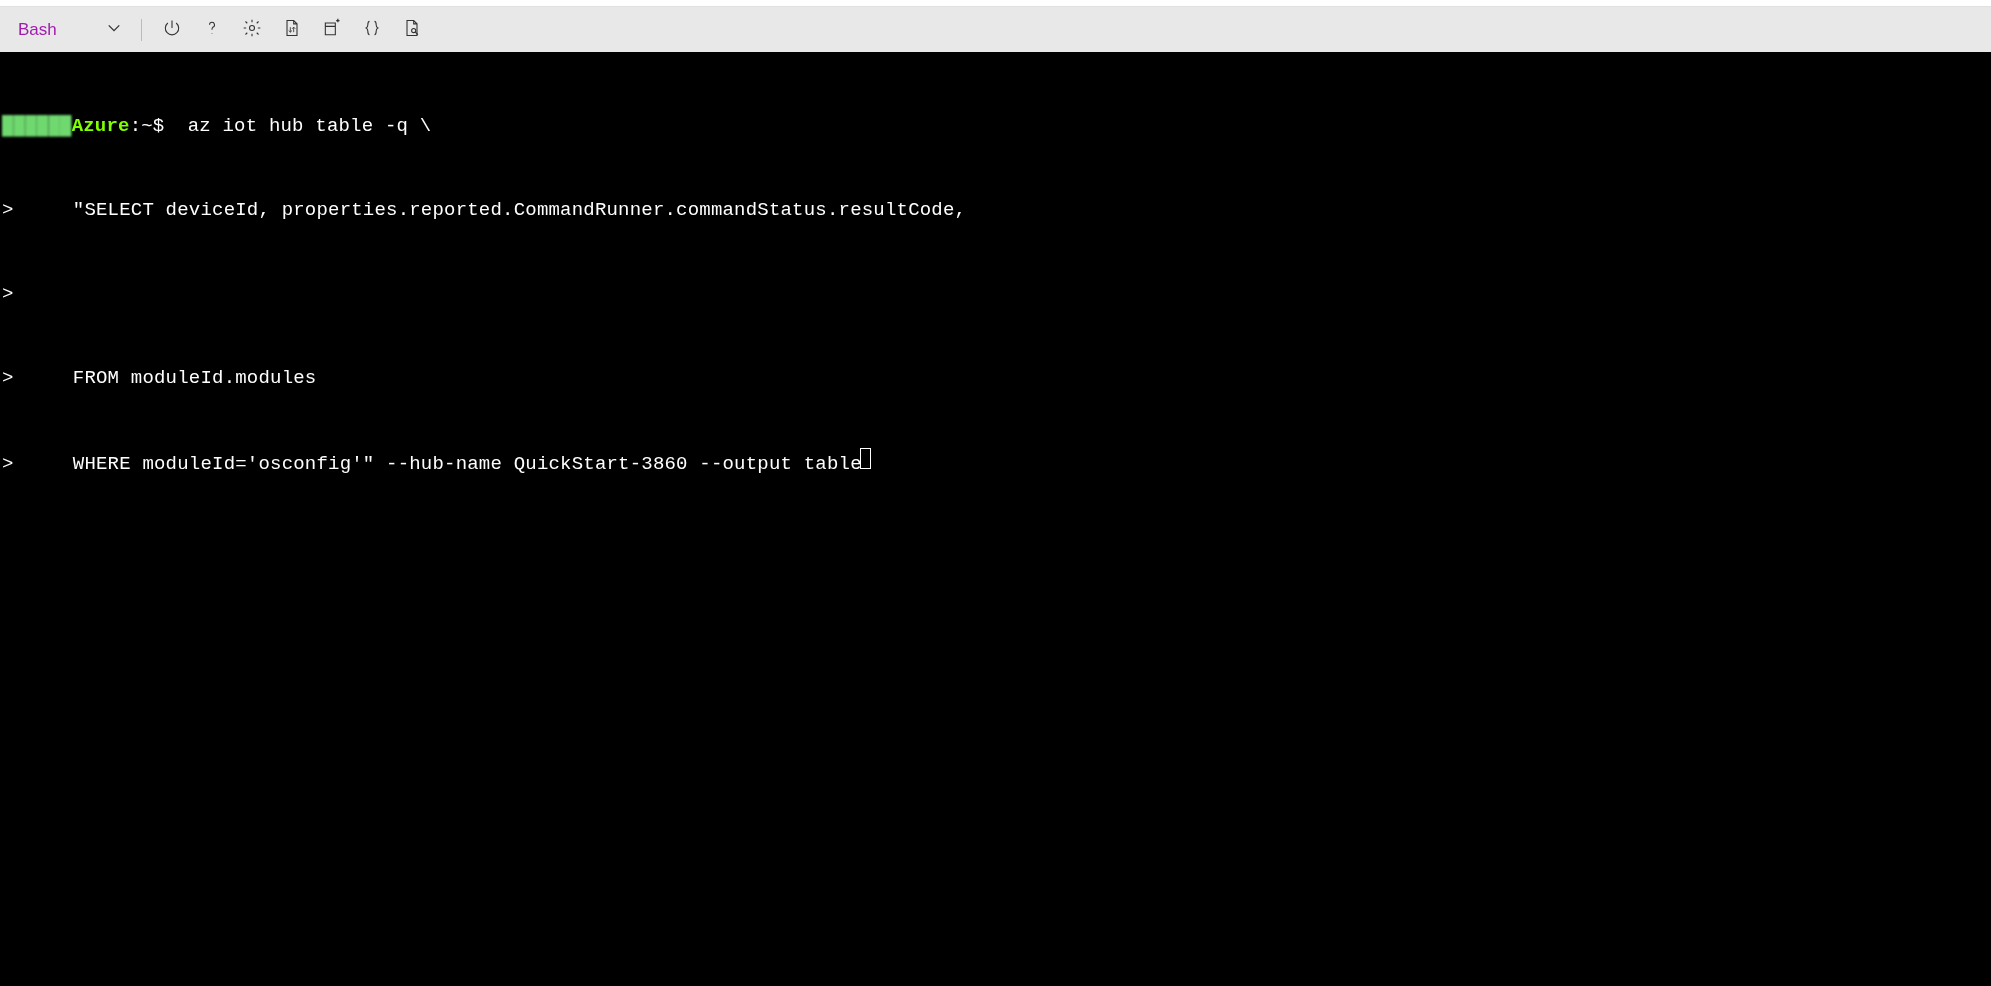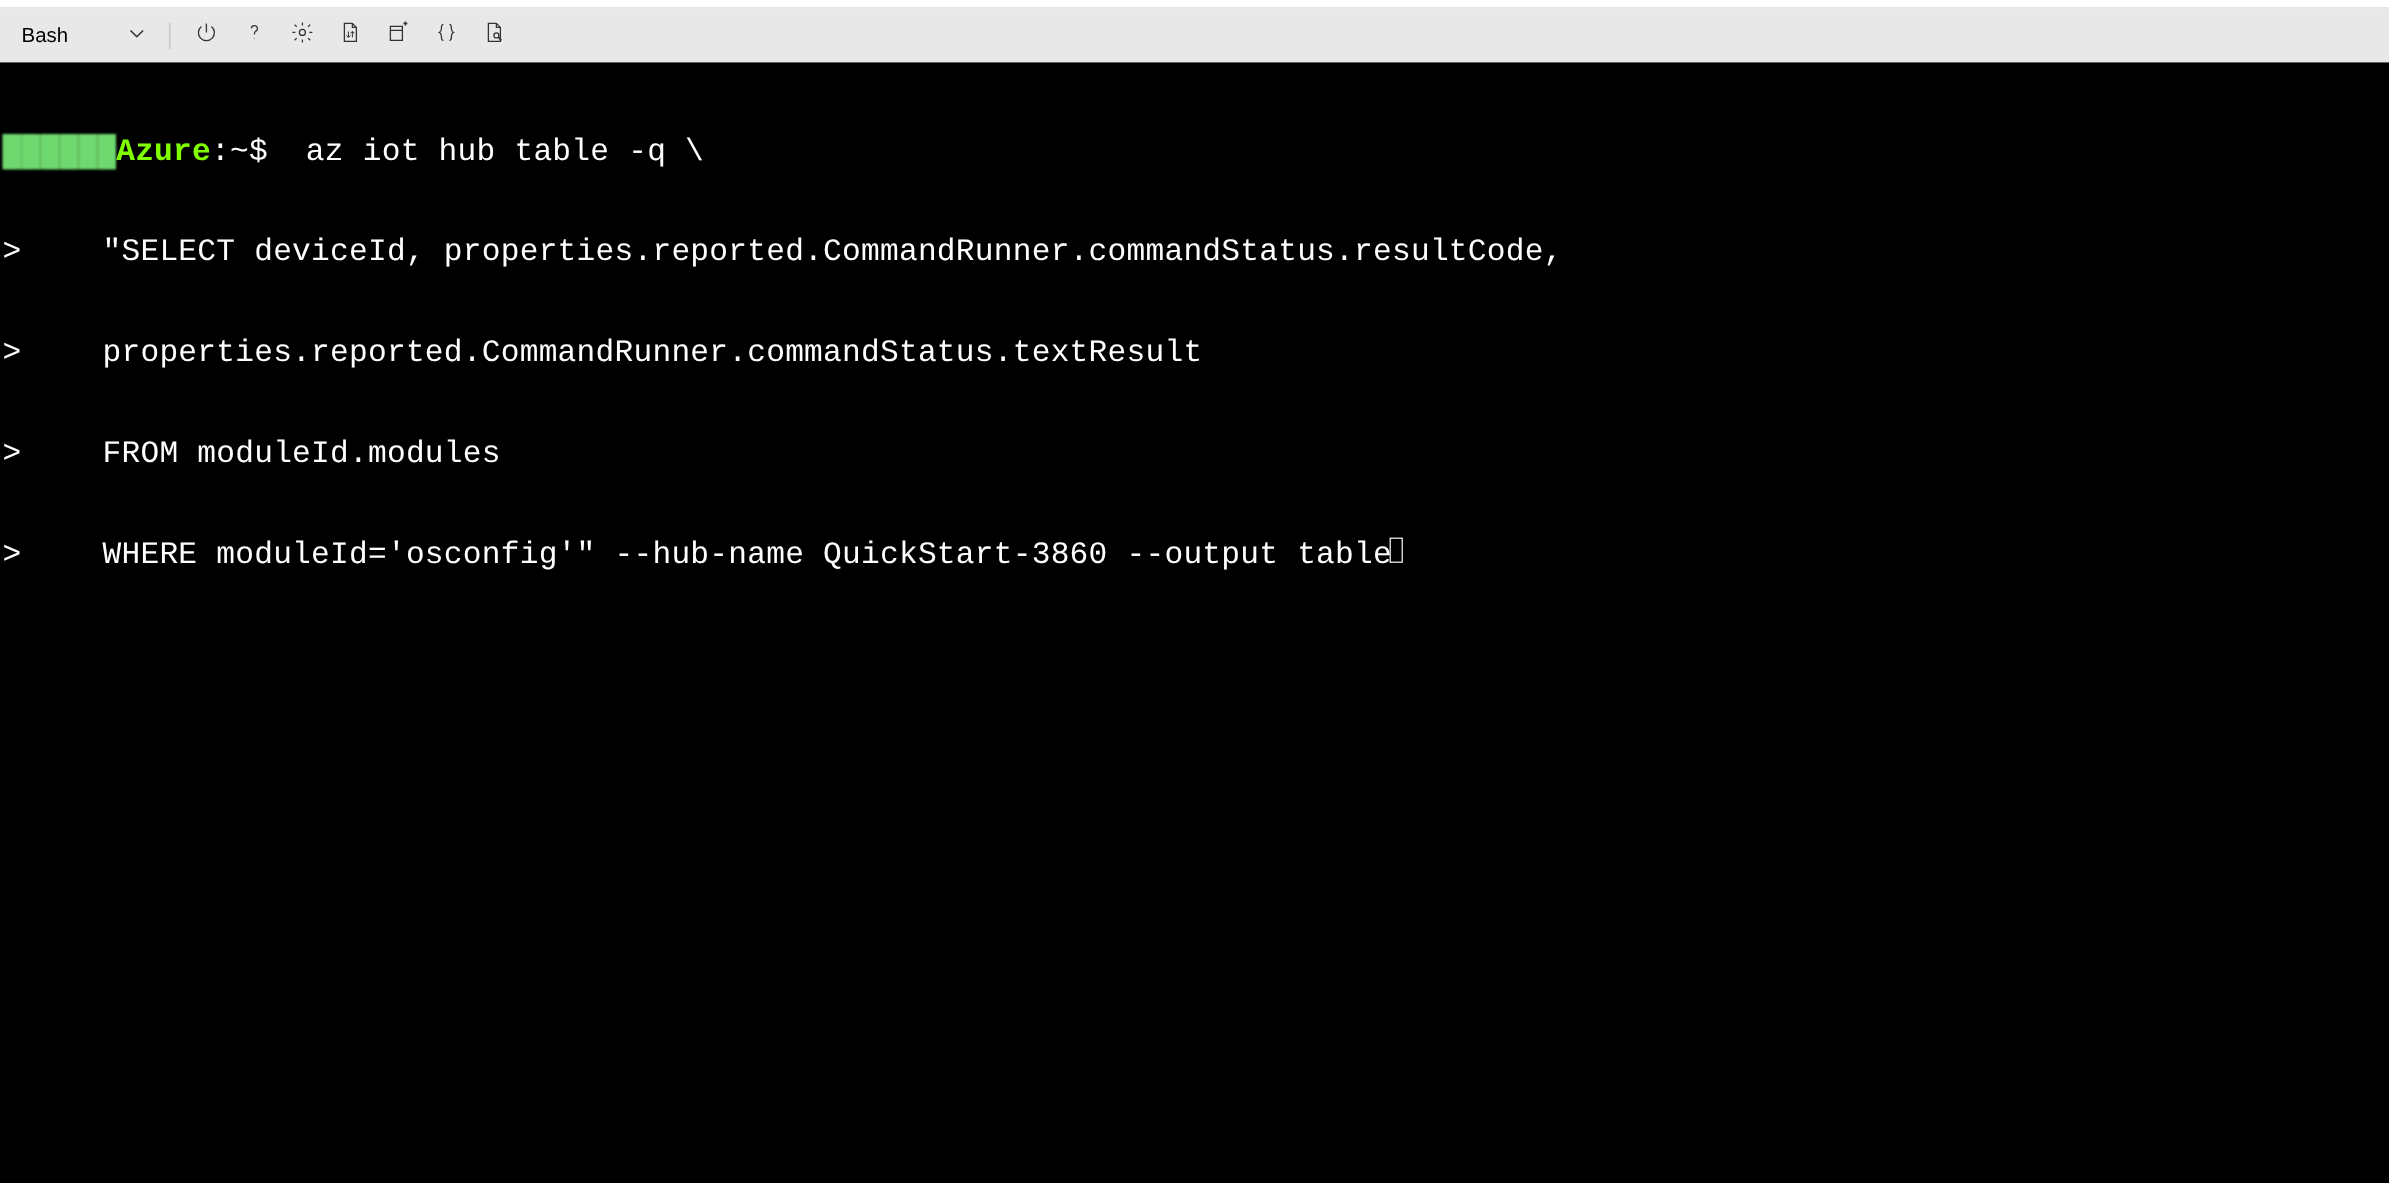--- a/index.html
+++ b/index.html
@@ -26,21 +26,21 @@
       align-items: center;
       padding: 0 10px;
       gap: 4px;
     }
     .shell-selector {
       display: flex;
       align-items: center;
       gap: 50px;
       padding: 4px 8px;
       font-size: 17px;
-      color: #000000;
+      color: #a21caf;
       cursor: pointer;
     }
     .shell-selector svg {
       width: 14px;
       height: 14px;
     }
     .toolbar-divider {
       width: 1px;
       height: 22px;
       background: #bbb;
@@ -59,21 +59,21 @@
       width: 20px;
       height: 20px;
       stroke: #333;
       fill: none;
       stroke-width: 1.3;
     }
     .terminal {
       background: #000;
       color: #fff;
       font-family: "Consolas", "Courier New", monospace;
-      font-size: 26px;
+      font-size: 19px;
       line-height: 28px;
       padding: 4px 0;
       height: calc(100% - 52px);
       white-space: pre;
       letter-spacing: 0.2px;
     }
     .term-line {
       display: flex;
       align-items: baseline;
     }
@@ -186,16 +186,16 @@
           <circle cx="14" cy="15" r="2.5"></circle>
           <path d="M16 17 L19 20" stroke-width="1.5"></path>
         </svg>
     </span>
   </div>
 </div>
 
 <div class="terminal">
   <div class="term-line"><span class="prompt-user">██████</span><span class="prompt-azure">Azure</span><span class="prompt-path">:~</span><span class="prompt-dollar">$</span><span class="cmd-text">  az iot hub table -q \</span></div>
   <div class="term-line"><span class="continuation">&gt;</span><span class="cmd-text">   "SELECT deviceId, properties.reported.CommandRunner.commandStatus.resultCode,</span></div>
-  <div class="term-line"><span class="continuation">&gt;</span><span class="cmd-text">   properties.reported.CommandRunner.commandStatus.textResult</span></div>
+  <div class="term-line"><span class="continuation">&gt;</span></div>
   <div class="term-line"><span class="continuation">&gt;</span><span class="cmd-text">   FROM moduleId.modules</span></div>
   <div class="term-line"><span class="continuation">&gt;</span><span class="cmd-text">   WHERE moduleId='osconfig'" --hub-name QuickStart-3860 --output table</span><span class="cursor-block"></span></div>
 </div>
 
 </body></html>

